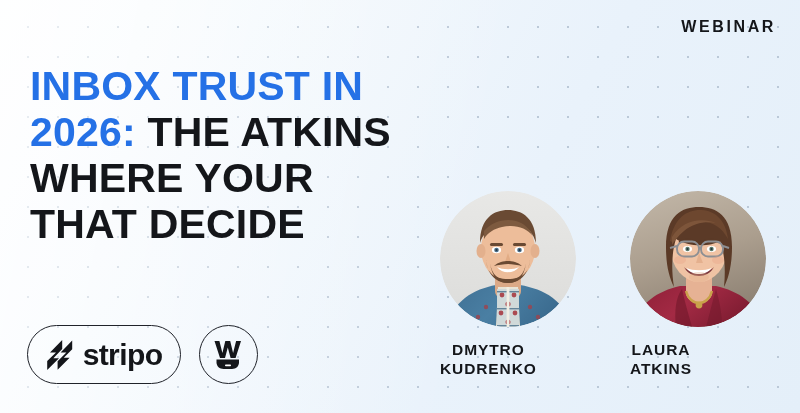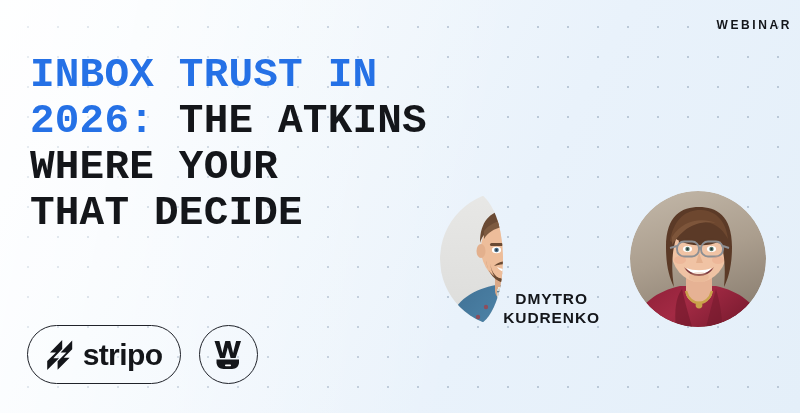--- a/index.html
+++ b/index.html
@@ -38,35 +38,34 @@
     position: absolute;
     left: 0; top: 0; right: 0; bottom: 0;
     background: linear-gradient(100deg, rgba(255,255,255,0.72) 0%, rgba(255,255,255,0.30) 30%, rgba(255,255,255,0.0) 60%);
     pointer-events: none;
   }
 
   
   #eyebrow {
     position: absolute;
     top: 18px;
-    right: 8px;
-    font-size: 12px;
+    right: 24px;
+    font-size: 16px;
     font-weight: 700;
     letter-spacing: 2.6px;
     color: #14161a;
     white-space: nowrap;
   }
 
   
   #headline {
     position: absolute;
     left: 30px;
-    top: 52px;
+    top: 63px;
     width: 430px;
-    font-family: Liberation Mono, monospace;
   }
   .hl-line {
     font-size: 41px;
     line-height: 46px;
     font-weight: 600;
     letter-spacing: 0.2px;
     color: #14161a;
     white-space: nowrap;
     font-stretch: expanded;
   }
@@ -114,21 +113,21 @@
 
   
   #speakers {
     position: absolute;
     left: 440px;
     top: 191px;
     width: 350px;
     display: flex;
     justify-content: space-between;
   }
-  .speaker { width: 160px; display: flex; flex-direction: row; align-items: flex-end; }
+  .speaker { width: 160px; display: flex; flex-direction: column; align-items: flex-start; }
   .avatar {
     width: 136px;
     height: 136px;
     border-radius: 50%;
     overflow: hidden;
     position: relative;
     display: block;
   }
   .avatar svg { display: block; width: 136px; height: 136px; }
   .speaker-name {
@@ -323,17 +322,19 @@
             <path d="M54 76 C60 88 78 88 84 76 C78 83 60 83 54 76 Z" fill="#7d3a3f"></path>
             <path d="M56.5 77 C62 85 76 85 81.5 77 C75 80 63 80 56.5 77 Z" fill="#ffffff"></path>
 
             <ellipse cx="50" cy="69" rx="6" ry="4" fill="#e7a188" opacity="0.35"></ellipse>
             <ellipse cx="88" cy="69" rx="6" ry="4" fill="#e7a188" opacity="0.35"></ellipse>
 
             <ellipse cx="69" cy="86" rx="10" ry="5" fill="#e0a987" opacity="0.35"></ellipse>
           </g>
         </svg>
       </div>
+      <div class="speaker-name">LAURA
+ATKINS</div>
     </div>
 
   </div>
 
 </div>
 
 </body></html>

